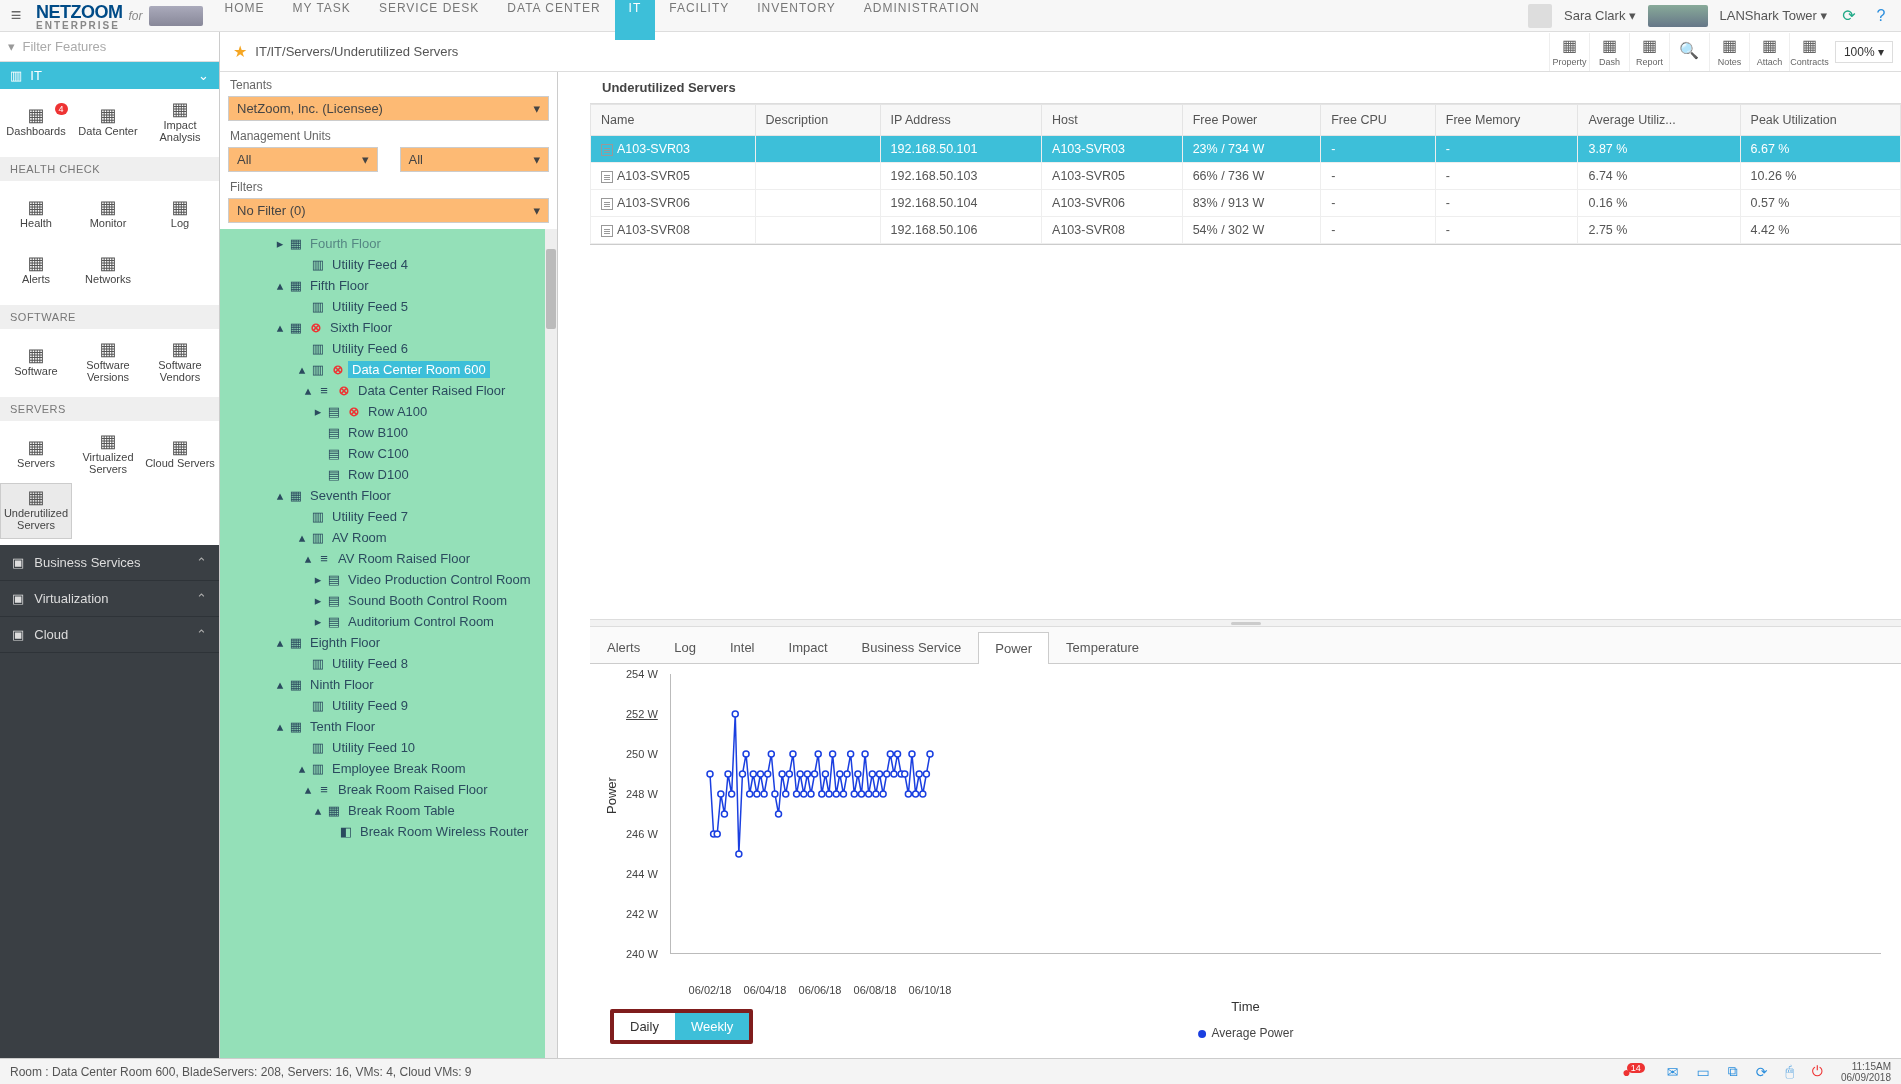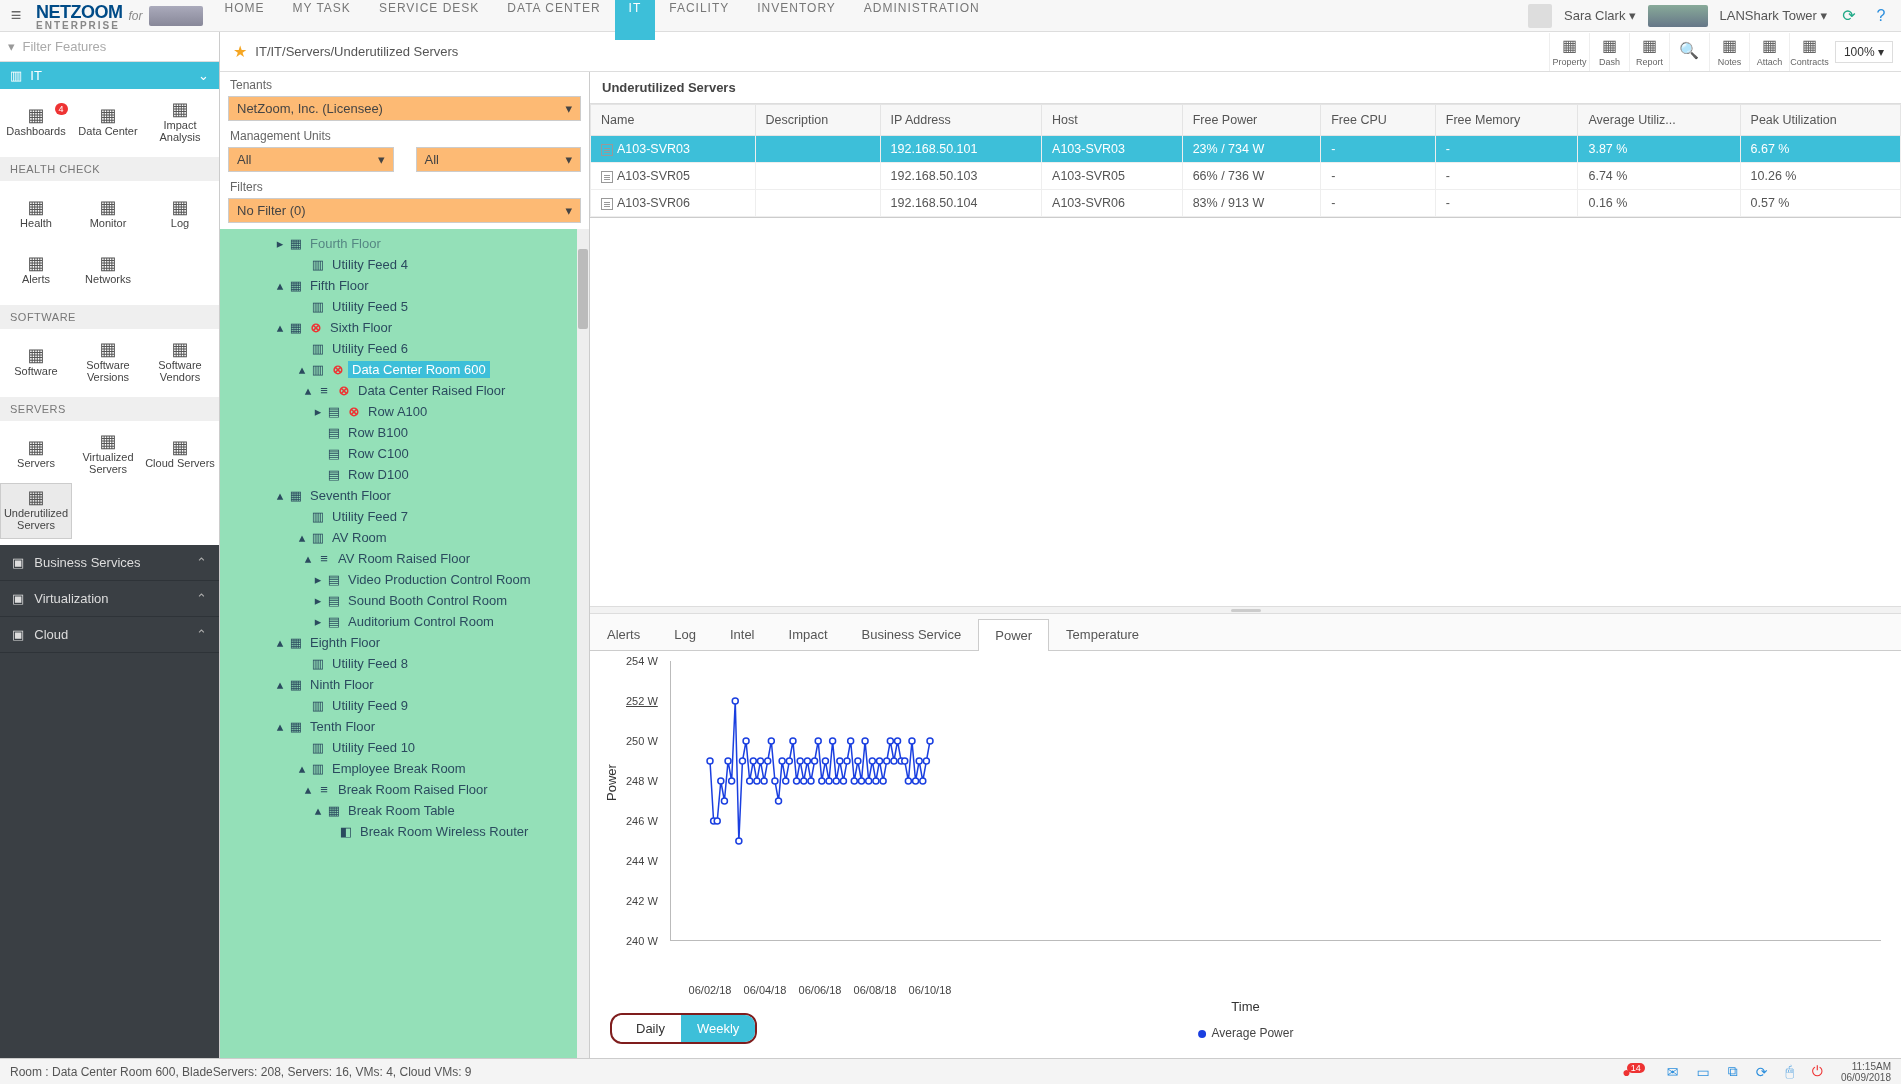--- a/index.html
+++ b/index.html
@@ -41,21 +41,21 @@
 .icon-cell { width: 72px; height: 56px; display: flex; flex-direction: column; align-items: center; justify-content: center; font-size: 11px; color: #444; cursor: pointer; text-align: center; line-height: 12px; }
 .icon-cell.active { background: #eaeaea; border: 1px solid #ccc; }
 .icon-cell .ic { font-size: 18px; margin-bottom: 4px; color: #555; }
 .group-label { font-size: 11px; color: #777; padding: 6px 10px; background: #efefef; letter-spacing: 0.5px; }
 .badge { position: absolute; background: #e33; color: #fff; border-radius: 8px; font-size: 9px; padding: 0 4px; transform: translate(10px,-6px); }
 .dark-sections { background: #3a3f44; color: #ddd; flex: 1; }
 .dark-item { padding: 10px 12px; display: flex; align-items: center; cursor: pointer; border-bottom: 1px solid #2e3338; }
 .dark-item .chev { margin-left: auto; color: #aaa; }
 
 
-.midcol { position: absolute; left: 220px; top: 72px; width: 370px; bottom: 26px; border-right: 1px solid #ccc; background: #fff; display: flex; flex-direction: column; }
+.midcol { position: absolute; left: 220px; top: 72px; width: 338px; bottom: 26px; border-right: 1px solid #ccc; background: #fff; display: flex; flex-direction: column; }
 .midcol .label { padding: 6px 10px 2px; color: #666; font-size: 12px; }
 .midcol .select { margin: 2px 8px; border: 1px solid #ccc; padding: 4px 8px; background: #fdba74; display: flex; justify-content: space-between; align-items: center; cursor: pointer; color: #444; }
 .midcol .sel-row { display: flex; gap: 6px; }
 .midcol .sel-row .select { flex: 1; }
 .tree-wrap { flex: 1; background: #94e0b8; overflow: hidden; position: relative; margin-top: 4px; }
 .tree-scroll { position: absolute; right: 0; top: 0; bottom: 0; width: 12px; background: #eee; }
 .tree-scroll .thumb { position: absolute; left: 1px; right: 1px; top: 20px; height: 80px; background: #bbb; border-radius: 2px; }
 .tree { padding: 4px 0 4px 4px; color: #2b4b5f; font-size: 13px; }
 .tree-node { display: flex; align-items: center; padding: 2px 0; white-space: nowrap; }
 .tree-node .tw { display: inline-block; width: 12px; text-align: center; color: #2b4b5f; cursor: pointer; }
@@ -84,21 +84,21 @@
 .tabs .tab.active { background: #fff; border-color: #ccc; position: relative; top: 1px; }
 
 .chart-area { flex: 1; position: relative; padding: 10px 20px 10px 40px; }
 .chart-box { position: absolute; left: 80px; right: 20px; top: 10px; height: 280px; border: 1px solid #bbb; border-top:none; border-right:none; }
 .ylabel { position: absolute; left: 14px; top: 150px; transform: rotate(-90deg); transform-origin: left top; font-size: 13px; color: #333; }
 .xlabel { position: absolute; left: 50%; bottom: 44px; transform: translateX(-50%); font-size: 13px; }
 .ytick { position: absolute; left: 36px; font-size: 11px; color: #444; transform: translateY(-50%); }
 .xtick { position: absolute; bottom: 62px; font-size: 11px; color: #444; transform: translateX(-50%); }
 .legend { position: absolute; bottom: 18px; left: 50%; transform: translateX(-50%); font-size: 12px; color: #444; }
 .legend .dot { display:inline-block; width:8px; height:8px; background:#1a3fe0; border-radius:50%; margin-right:6px; vertical-align:middle; }
-.range-btns { position: absolute; left: 20px; bottom: 14px; display: flex; border: 2px solid #7f1d1d; border-radius: 12px; overflow: hidden; padding-left: 8px; }
+.range-btns { position: absolute; left: 20px; bottom: 14px; display: flex; border: 4px solid #7f1d1d; border-radius: 2px; overflow: hidden; }
 .range-btns .rb { padding: 6px 16px; cursor: pointer; background: #fff; }
 .range-btns .rb.active { background: #3dbfd9; color: #fff; }
 svg.plot { position: absolute; left: 80px; right: 20px; top: 10px; height: 280px; }
 
 
 .statusbar { position: absolute; left: 0; right: 0; bottom: 0; height: 26px; background: #f4f4f4; border-top: 1px solid #ccc; display: flex; align-items: center; padding: 0 10px; font-size: 12px; color: #555; }
 .statusbar .right { margin-left: auto; display: flex; align-items: center; gap: 18px; }
 .statusbar .sb-ico { font-size: 14px; color: #2d8fdd; cursor: pointer; }
 .statusbar .sb-ico.red { color: #e33; }
 .sb-badge { background:#e33; color:#fff; font-size:9px; border-radius:7px; padding:0 4px; position:relative; top:-6px; left:-4px; }
@@ -440,20 +440,31 @@
           <tr>
             <td><span class="row-ico"></span>A103-SVR06</td>
             <td></td>
             <td>192.168.50.104</td>
             <td>A103-SVR06</td>
             <td>83% / 913 W</td>
             <td>-</td>
             <td>-</td>
             <td>0.16 %</td>
             <td>0.57 %</td>
+          </tr>
+          <tr>
+            <td><span class="row-ico"></span>A103-SVR08</td>
+            <td></td>
+            <td>192.168.50.106</td>
+            <td>A103-SVR08</td>
+            <td>54% / 302 W</td>
+            <td>-</td>
+            <td>-</td>
+            <td>2.75 %</td>
+            <td>4.42 %</td>
           </tr>
         </tbody>
       </table>
   </div>
   <div style="flex:1"></div>
   <div class="splitter"></div>
   <div class="tabs" id="tabs">
       <div class="tab">Alerts</div>
       <div class="tab">Log</div>
       <div class="tab">Intel</div>

